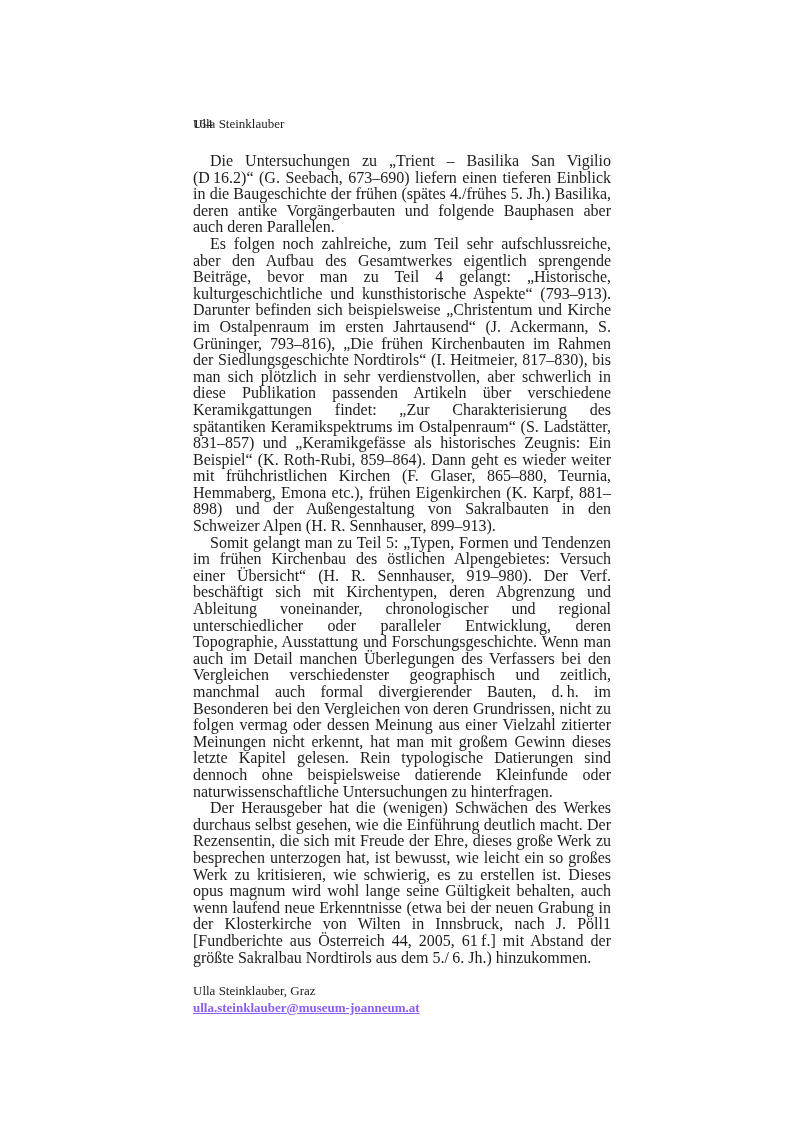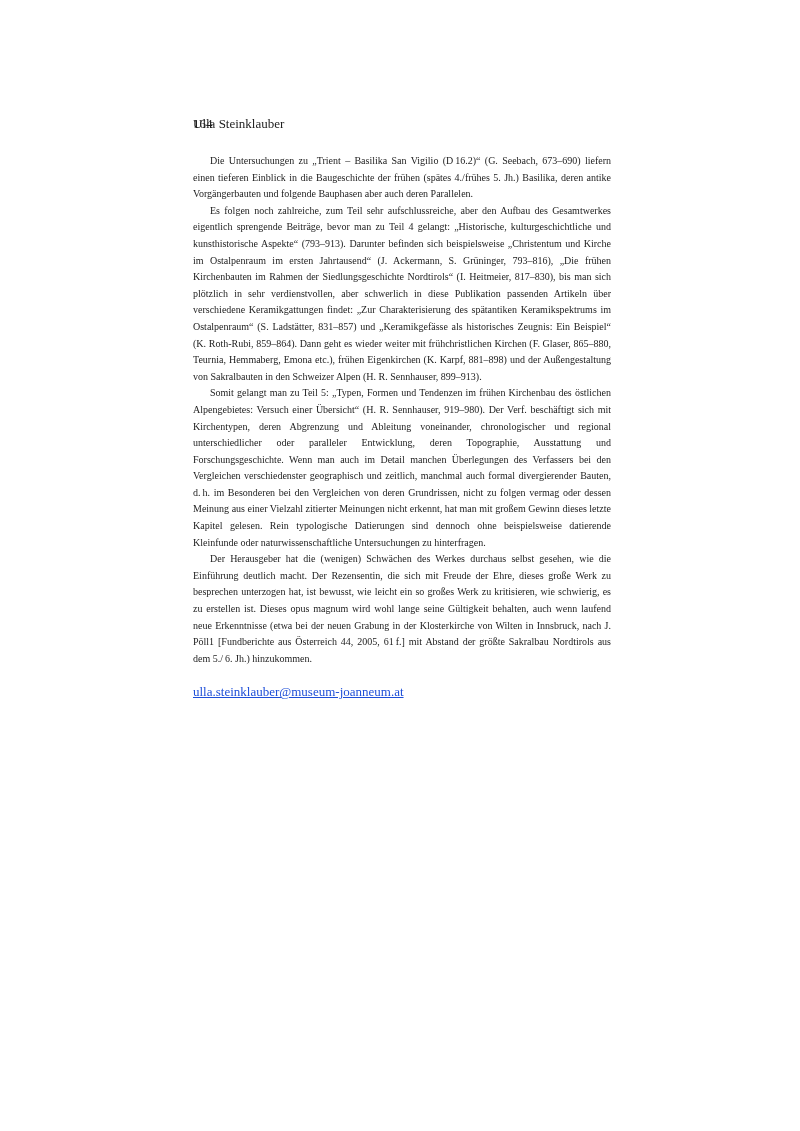--- a/index.html
+++ b/index.html
@@ -33,44 +33,45 @@
     position: absolute;
     left: 0;
     top: 0;
   }
   .running-head {
     display: block;
     text-align: left;
   }
   .body-text {
     margin-top: 21px;
-    font-size: 10px;
+    font-size: 16px;
     line-height: 16.6px;
     text-align: justify;
     text-justify: inter-word;
     hyphens: auto;
     -webkit-hyphens: auto;
   }
   .body-text p {
     margin: 0;
     padding: 0;
     text-indent: 17px;
   }
   .signature {
     margin-top: 17px;
     font-size: 13px;
     line-height: 16.6px;
   }
   .signature .author-line {
     margin: 0;
   }
   .signature a {
-    color: #1d4ed8;
+    color: #8b5cf6;
     text-decoration: underline;
     cursor: pointer;
+    font-weight: bold;
   }
 </style>
 </head>
 <body>
 
 <div class="page">
   <div class="column">
 
     <header class="page-header">
       <span class="page-number">164</span>
@@ -78,17 +79,18 @@
     </header>
 
     <main class="body-text">
       <p>Die Untersuchungen zu „Trient – Basilika San Vigilio (D 16.2)“ (G. Seebach, 673–690) liefern einen tieferen Einblick in die Baugeschichte der frühen (spätes 4./frühes 5. Jh.) Basilika, deren antike Vorgängerbauten und folgende Bauphasen aber auch deren Parallelen.</p>
       <p>Es folgen noch zahlreiche, zum Teil sehr aufschlussreiche, aber den Aufbau des Gesamtwerkes eigentlich sprengende Beiträge, bevor man zu Teil 4 gelangt: „Historische, kulturgeschichtliche und kunsthistorische Aspekte“ (793–913). Darunter befinden sich beispielsweise „Christentum und Kirche im Ostalpenraum im ersten Jahrtausend“ (J. Ackermann, S. Grüninger, 793–816), „Die frühen Kirchenbauten im Rahmen der Siedlungsgeschichte Nordtirols“ (I. Heitmeier, 817–830), bis man sich plötzlich in sehr verdienstvollen, aber schwerlich in diese Publikation passenden Artikeln über verschiedene Keramikgattungen findet: „Zur Charakterisierung des spätantiken Keramikspektrums im Ostalpenraum“ (S. Ladstätter, 831–857) und „Keramikgefässe als historisches Zeugnis: Ein Beispiel“ (K. Roth-Rubi, 859–864). Dann geht es wieder weiter mit frühchristlichen Kirchen (F. Glaser, 865–880, Teurnia, Hemmaberg, Emona etc.), frühen Eigenkirchen (K. Karpf, 881–898) und der Außengestaltung von Sakralbauten in den Schweizer Alpen (H. R. Sennhauser, 899–913).</p>
       <p>Somit gelangt man zu Teil 5: „Typen, Formen und Tendenzen im frühen Kirchenbau des östlichen Alpengebietes: Versuch einer Übersicht“ (H. R. Sennhauser, 919–980). Der Verf. beschäftigt sich mit Kirchentypen, deren Abgrenzung und Ableitung voneinander, chronologischer und regional unterschiedlicher oder paralleler Entwicklung, deren Topographie, Ausstattung und Forschungsgeschichte. Wenn man auch im Detail manchen Überlegungen des Verfassers bei den Vergleichen verschiedenster geographisch und zeitlich, manchmal auch formal divergierender Bauten, d. h. im Besonderen bei den Vergleichen von deren Grundrissen, nicht zu folgen vermag oder dessen Meinung aus einer Vielzahl zitierter Meinungen nicht erkennt, hat man mit großem Gewinn dieses letzte Kapitel gelesen. Rein typologische Datierungen sind dennoch ohne beispielsweise datierende Kleinfunde oder naturwissenschaftliche Untersuchungen zu hinterfragen.</p>
       <p>Der Herausgeber hat die (wenigen) Schwächen des Werkes durchaus selbst gesehen, wie die Einführung deutlich macht. Der Rezensentin, die sich mit Freude der Ehre, dieses große Werk zu besprechen unterzogen hat, ist bewusst, wie leicht ein so großes Werk zu kritisieren, wie schwierig, es zu erstellen ist. Dieses opus magnum wird wohl lange seine Gültigkeit behalten, auch wenn laufend neue Erkenntnisse (etwa bei der neuen Grabung in der Klosterkirche von Wilten in Innsbruck, nach J. Pöll1 [Fundberichte aus Österreich 44, 2005, 61 f.] mit Abstand der größte Sakralbau Nordtirols aus dem 5./ 6. Jh.) hinzukommen.</p>
     </main>
 
     <footer class="signature">
+      <p class="author-line">Ulla Steinklauber, Graz</p>
       <p class="author-line"><a>ulla.steinklauber@museum-joanneum.at</a></p>
     </footer>
 
   </div>
 </div>
 
 </body></html>

